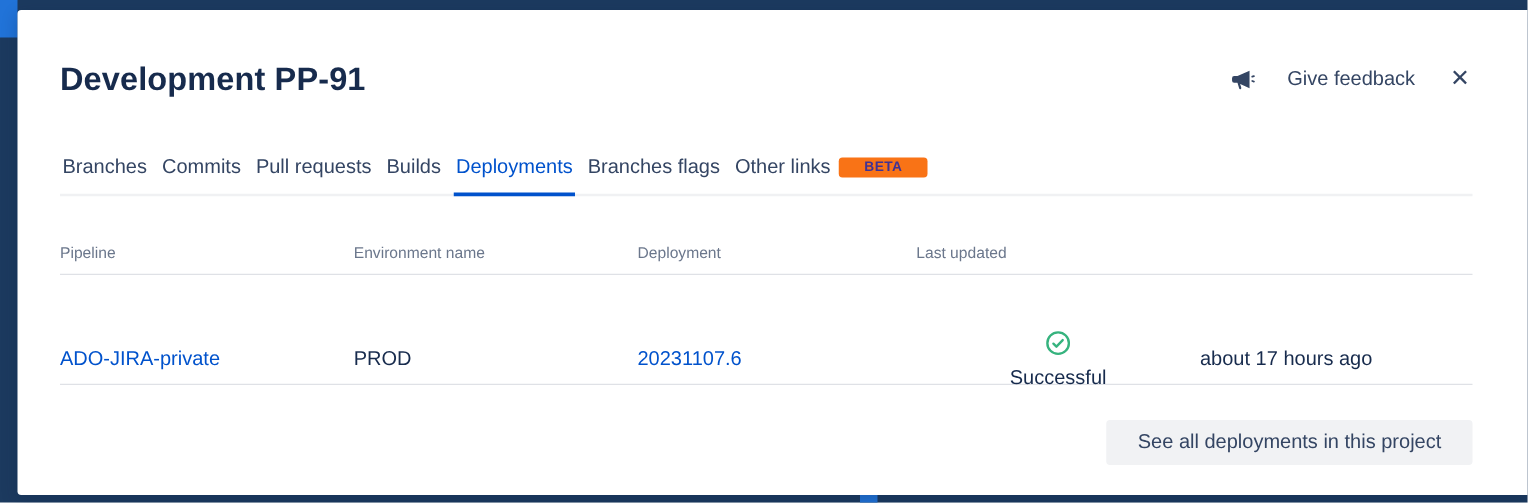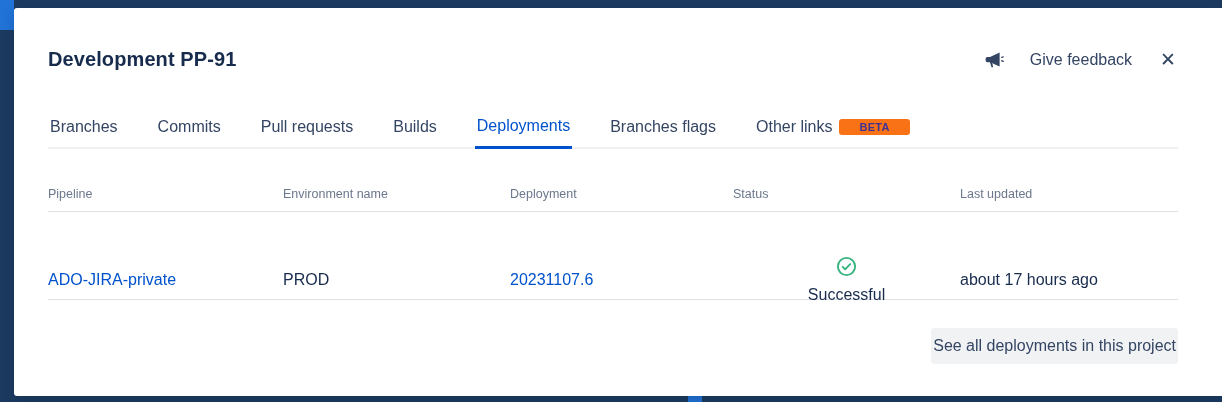--- a/index.html
+++ b/index.html
@@ -26,38 +26,38 @@
     background: #ffffff;
     border-radius: 3px 0 0 3px;
     padding: 0 44px 0 34px;
     box-shadow: 0 4px 12px rgba(9,30,66,0.25);
   }
   .modal-header {
     margin-top: 40px;
     display: flex; align-items: center; justify-content: space-between;
   }
   .modal-title {
-    font-size: 20px; font-weight: 600; color: #172B4D;
+    font-size: 26px; font-weight: 600; color: #172B4D;
     letter-spacing: 0.1px;
   }
   .header-actions { display: flex; align-items: center; gap: 26px; }
   .feedback-btn {
     display: flex; align-items: center; gap: 26px;
     background: none; border: none; padding: 0;
     font-family: inherit; font-size: 16px; color: #344563;
     cursor: pointer;
   }
   .close-btn {
     background: none; border: none; padding: 0 2px;
     font-size: 19px; color: #344563; cursor: pointer;
     line-height: 1;
   }
   .tabs {
     margin-top: 46px;
-    display: flex; align-items: flex-end; gap: 36px;
+    display: flex; gap: 8px;
     border-bottom: 2px solid #f0f1f3;
   }
   .tab {
     font-size: 16px; color: #344563;
     padding: 0 2px 11px 2px;
     cursor: pointer;
     margin-bottom: -2px;
     border-bottom: 2px solid transparent;
     white-space: nowrap;
     display: flex; align-items: center; gap: 7px;
@@ -90,21 +90,21 @@
     font-size: 16px; color: #172B4D; margin-top: 44px;
   }
   .cell-link { color: #0052CC; text-decoration: none; cursor: pointer; }
   .status-cell { display: flex; align-items: center; gap: 9px; flex-direction: column; }
   .modal-footer {
     display: flex; justify-content: flex-end;
     margin-top: 28px;
   }
   .see-all-btn {
     background: #f1f2f4; border: none; border-radius: 3px;
-    padding: 9px 2px;
+    padding: 9px 25px;
     font-family: inherit; font-size: 16px; color: #344563;
     cursor: pointer;
   }
 </style>
 </head>
 <body>
 
 <div class="backdrop-accent-topleft"></div>
 <div class="backdrop-accent-bottom"></div>
 
@@ -154,21 +154,20 @@
       <span>Other links</span>
       <span class="beta-badge">BETA</span>
     </div>
   </div>
 
   <div class="dev-table">
     <div class="thead">
       <div>Pipeline</div>
       <div>Environment name</div>
       <div>Deployment</div>
-      <div>Status</div>
       <div>Last updated</div>
     </div>
     <div class="trow">
       <div>
         <a class="cell-link">ADO-JIRA-private</a>
       </div>
       <div>PROD</div>
       <div>
         <a class="cell-link">20231107.6</a>
       </div>

